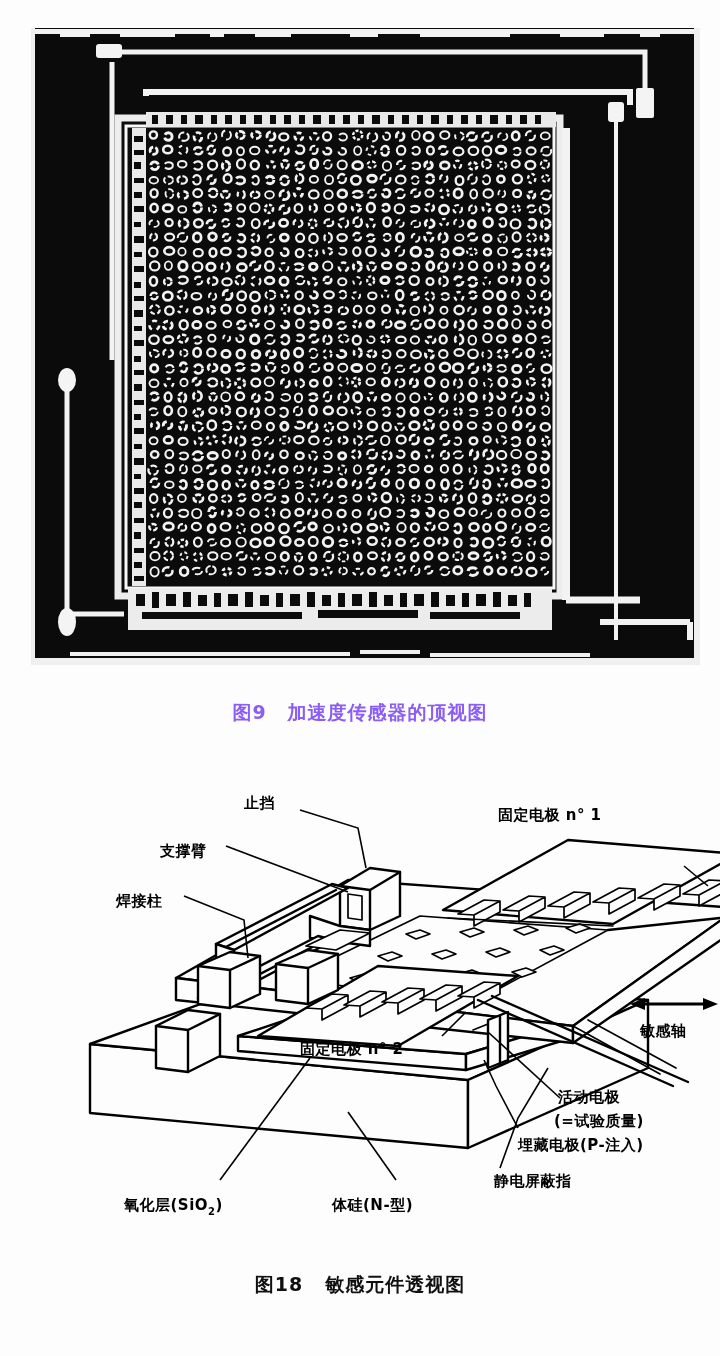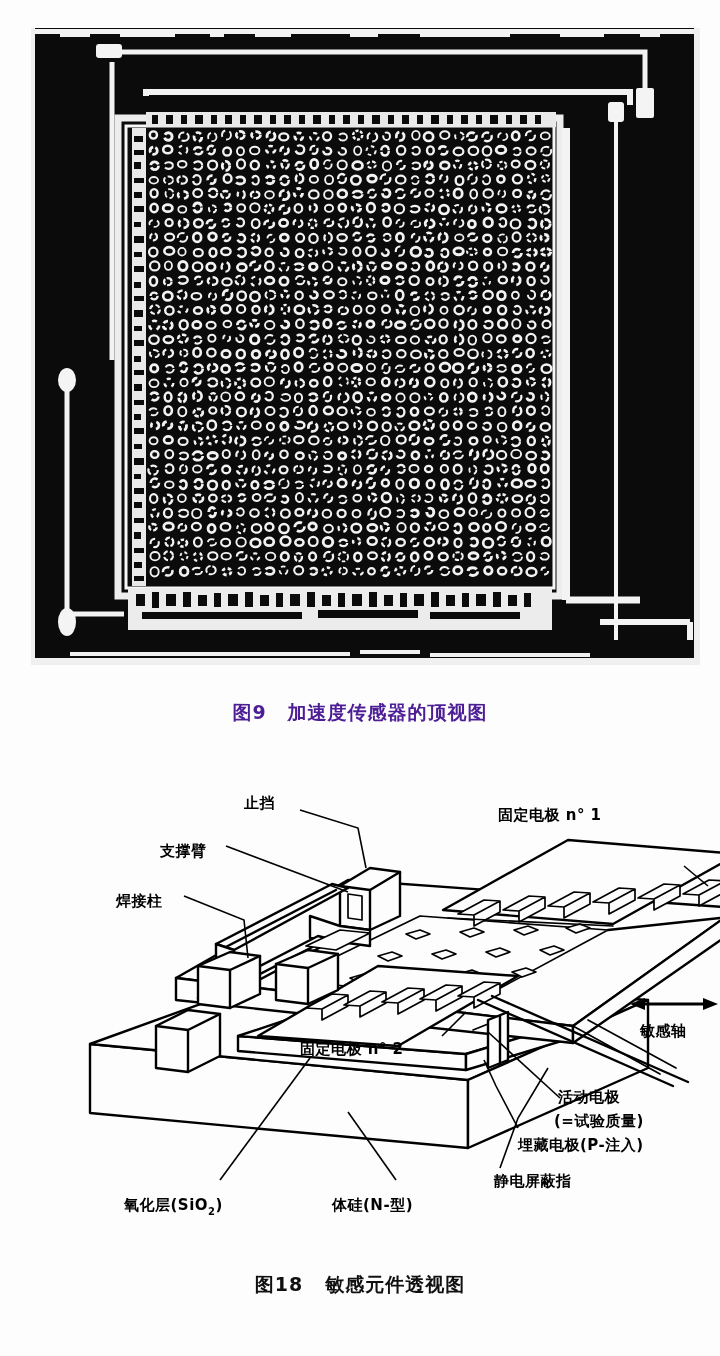--- a/index.html
+++ b/index.html
@@ -29,21 +29,21 @@
 
   #fig9-caption {
     position: absolute;
     left: 0;
     top: 700px;
     width: 720px;
     text-align: center;
     font-size: 19px;
     font-weight: 700;
     letter-spacing: 1px;
-    color: #4c1d95;
+    color: #8b5cf6;
     font-family: "DejaVu Sans", "Liberation Sans", sans-serif;
   }
   #fig9-caption .num { letter-spacing: 0; }
   #fig9-caption .gap { display: inline-block; width: 22px; }
 
   
   #fig10-wrap {
     position: absolute;
     left: 0;
     top: 768px;

